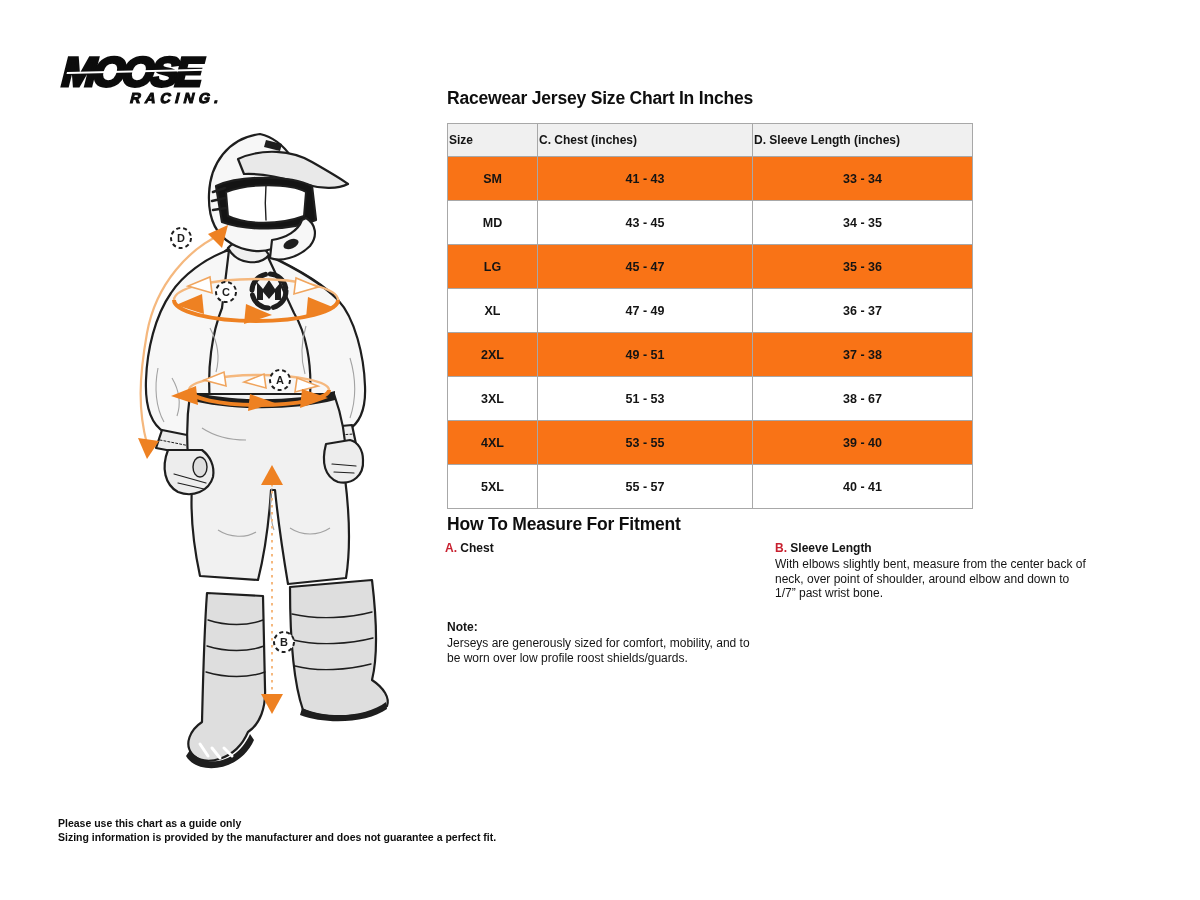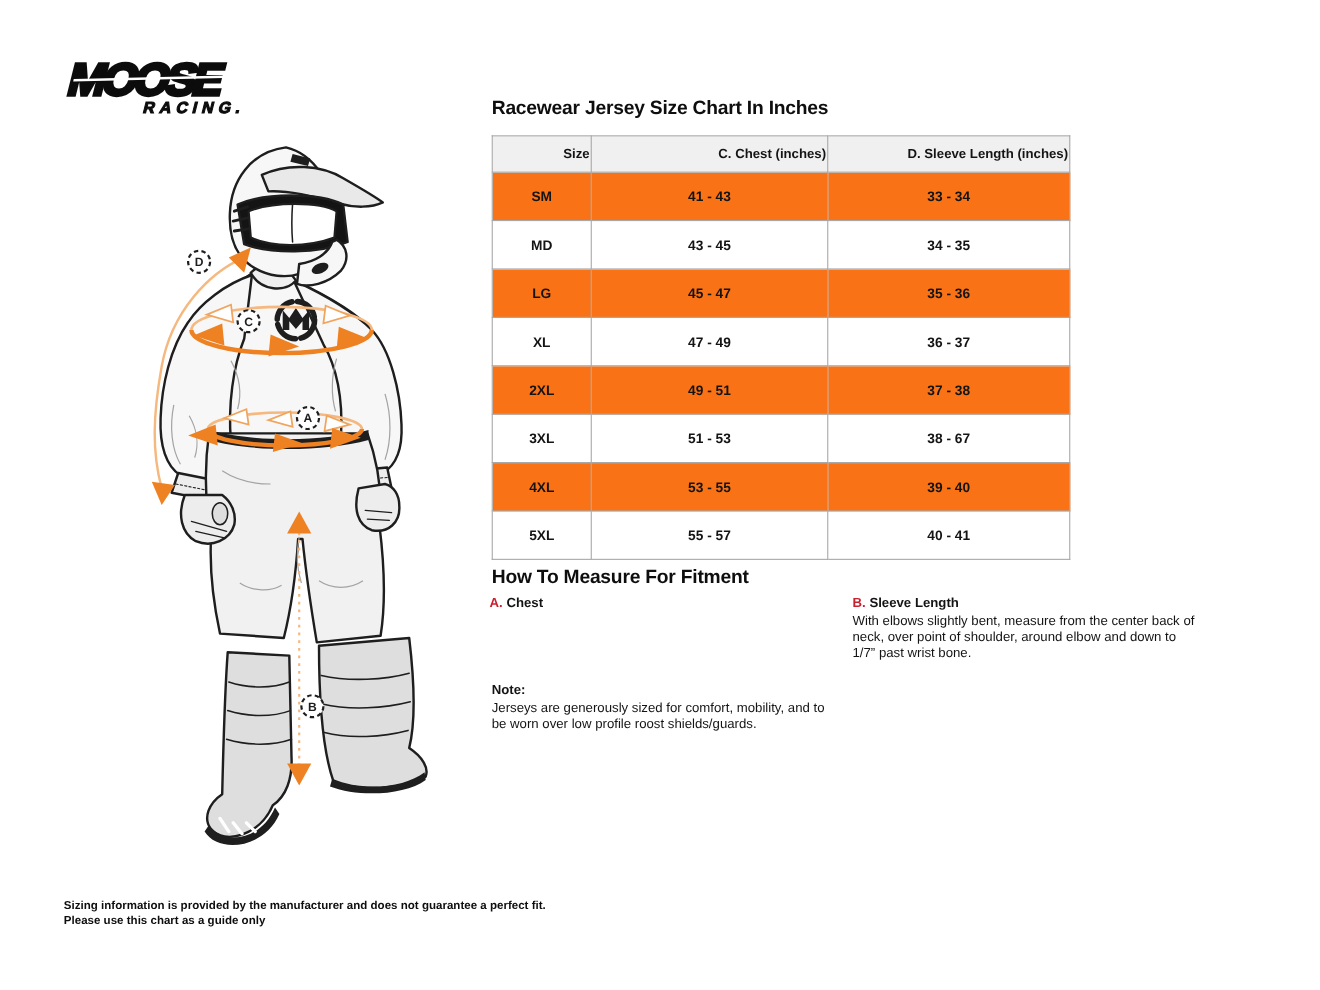--- a/index.html
+++ b/index.html
@@ -14,21 +14,21 @@
 
   
   .big-head{font-size:17.5px;font-weight:bold;letter-spacing:-0.2px;color:#0e0e0e;}
   .title{left:447px;top:88px;}
 
   
   .tablewrap{left:447px;top:123px;}
   table.size-table{border-collapse:collapse;table-layout:fixed;width:525px;}
   table.size-table th{
     height:30px;background:#f0f0f0;font-size:12px;font-weight:bold;
-    border:1px solid #a8a8a8;text-align:right;color:#141414;
+    border:1px solid #a8a8a8;text-align:left;color:#141414;
   }
   table.size-table td{
     height:41px;background:#ffffff;font-size:12.5px;font-weight:bold;
     border:1px solid #a8a8a8;text-align:center;color:#141414;
   }
   table.size-table tr.alt td{background:#f97316;}
 
   
   .howto-head{left:447px;top:514px;}
   .sub-head{font-size:12px;font-weight:bold;color:#141414;}
@@ -235,15 +235,15 @@
 </div>
 
 <div class="abs note">
   <p class="sub-head">Note:</p>
   <div class="body-text">
       <p>Jerseys are generously sized for comfort, mobility, and to be worn over low profile roost shields/guards.</p>
     </div>
 </div>
 
 <div class="abs footer">
+  <div>Please use this chart as a guide only</div>
   <div>Sizing information is provided by the manufacturer and does not guarantee a perfect fit.</div>
-  <div>Please use this chart as a guide only</div>
 </div>
 
 </body></html>

